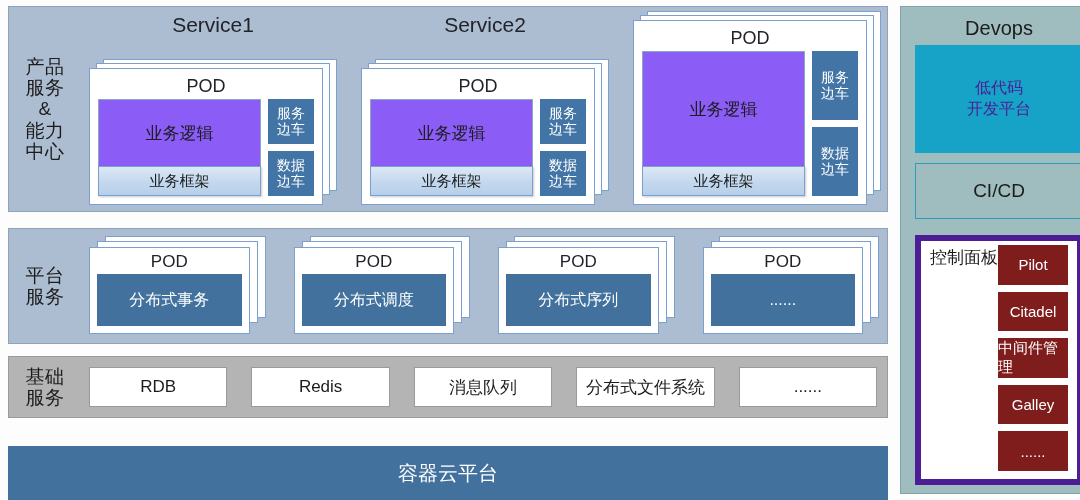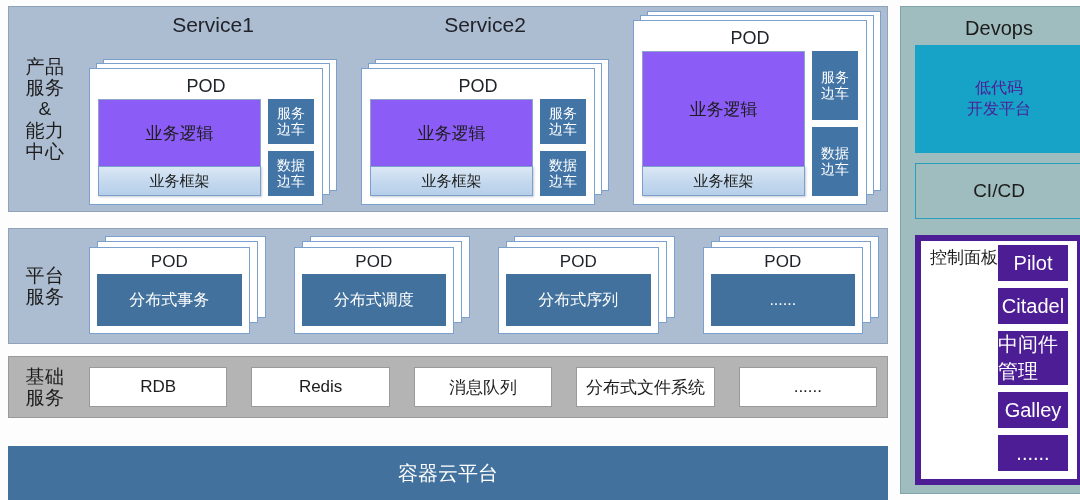--- a/index.html
+++ b/index.html
@@ -126,21 +126,21 @@
     font-size:19px;color:#1c1c1c;
   }
   .panel{
     flex:1;margin-top:16px;background:#ffffff;border:6px solid #4c1d95;
     box-sizing:border-box;padding:4px 9px 8px 9px;
     display:flex;flex-direction:row;
   }
   .panel-title{text-align:center;font-size:17px;height:26px;line-height:26px;color:#1c1c1c;}
   .panel-items{flex:1;display:flex;flex-direction:column;gap:7px;}
   .panel-item{
-    flex:1;background:#4c1d95;color:#ffffff;font-size:20px;
+    flex:1;background:#7f1d1d;color:#ffffff;font-size:15px;
     display:flex;align-items:center;justify-content:center;
   }
 </style>
 </head>
 <body>
 
 <div class="canvas">
 
   <div class="left">
 

